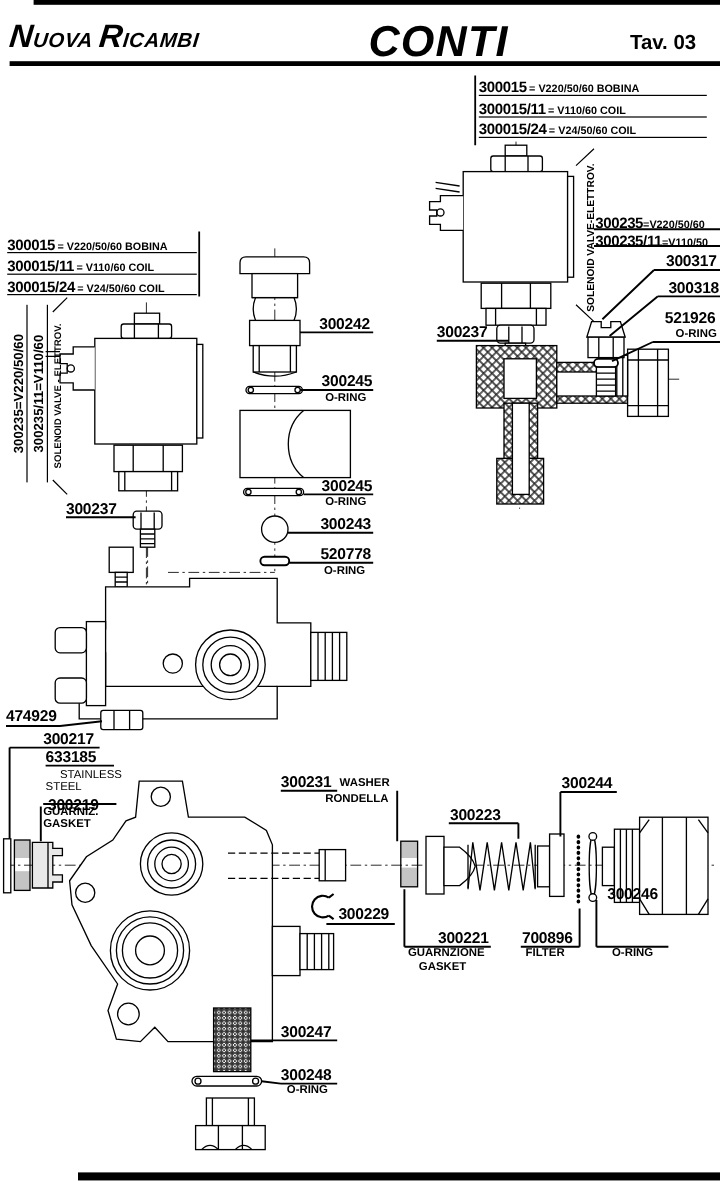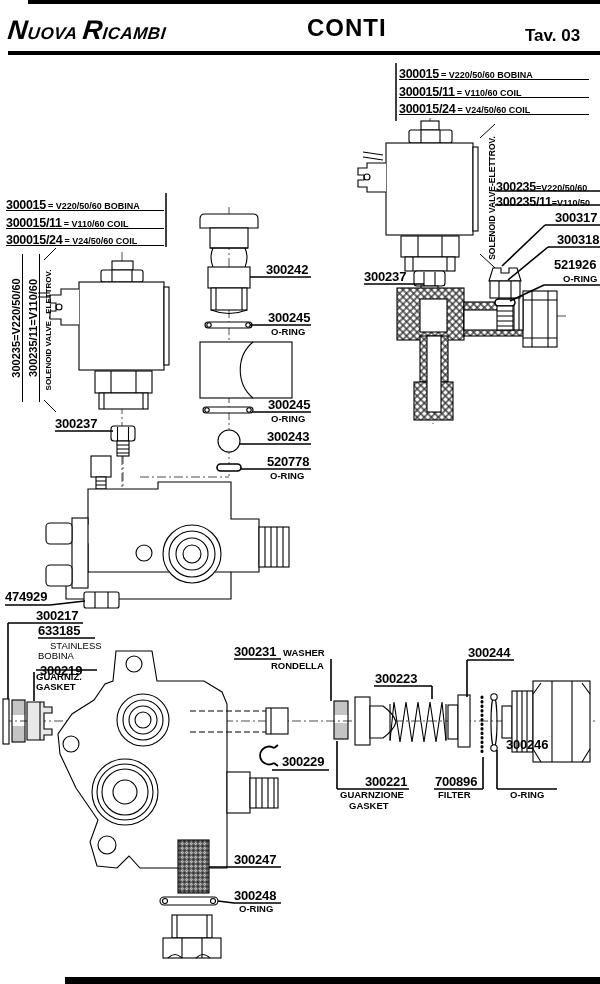--- a/index.html
+++ b/index.html
@@ -11,21 +11,21 @@
   .sm{position:absolute;font-weight:bold;font-size:9.5px;white-space:nowrap;line-height:1.05;text-align:right;}
   .smr{position:absolute;font-weight:normal;font-size:9.5px;white-space:nowrap;line-height:1.05;}
   .vert{position:absolute;transform:rotate(-90deg);transform-origin:0 0;font-weight:bold;white-space:nowrap;text-align:center;}
   .trow{height:15px;border-bottom:1.8px solid #000;margin-bottom:1.5px;white-space:nowrap;}
   .tnum{font-weight:bold;font-size:12.5px;letter-spacing:-0.3px;}
   .tdesc{font-weight:bold;font-size:9px;margin-left:2px;}
   .bar{position:absolute;background:#000;}
   .brand{position:absolute;font-style:italic;font-weight:bold;letter-spacing:0.5px;transform:skewX(-6deg);}
   .brand .big{font-size:27px;}
   .brand .sml{font-size:17px;}
-  .title{position:absolute;font-weight:bold;font-size:24px;letter-spacing:1px;}
+  .title{position:absolute;font-weight:bold;font-size:36px;letter-spacing:1px;font-style:italic;}
   .plate{position:absolute;font-weight:bold;font-size:17px;}
 </style>
 </head>
 <body>
 
 <div id="page">
 
   <svg width="600" height="984" viewBox="0 0 600 984" stroke="#000" fill="none" stroke-width="1.1">
     <defs>
       <pattern id="hatch" width="5" height="5" patternUnits="userSpaceOnUse" patternTransform="rotate(45)">
@@ -294,21 +294,21 @@
   <div class="lbl" style="left:5px;top:590px;">474929</div>
   <div class="lbl" style="left:364px;top:270px;">300237</div>
   <div class="lbl" style="left:555px;top:211px;">300317</div>
   <div class="lbl" style="left:557px;top:233px;">300318</div>
   <div class="lbl" style="left:554px;top:258px;">521926</div>
   <div class="sm" style="left:563px;top:274px;">O-RING</div>
 
   <div class="lbl" style="left:36px;top:609px;">300217</div>
   <div class="lbl" style="left:38px;top:624px;">633185</div>
   <div class="smr" style="left:38px;top:641px;margin-left:12px;">STAINLESS</div>
-  <div class="smr" style="left:38px;top:651px;">BOBINA</div>
+  <div class="smr" style="left:38px;top:651px;">STEEL</div>
   <div class="lbl" style="left:40px;top:664px;">300219</div>
   <div class="sm" style="left:36px;top:672px;">GUARNIZ.</div>
   <div class="sm" style="left:36px;top:682px;">GASKET</div>
 
   <div class="lbl" style="left:234px;top:645px;">300231</div>
   <div class="sm" style="left:283px;top:648px;">WASHER</div>
   <div class="sm" style="left:271px;top:661px;">RONDELLA</div>
   <div class="lbl" style="left:375px;top:672px;">300223</div>
   <div class="lbl" style="left:468px;top:646px;">300244</div>
   <div class="lbl" style="left:282px;top:755px;">300229</div>

